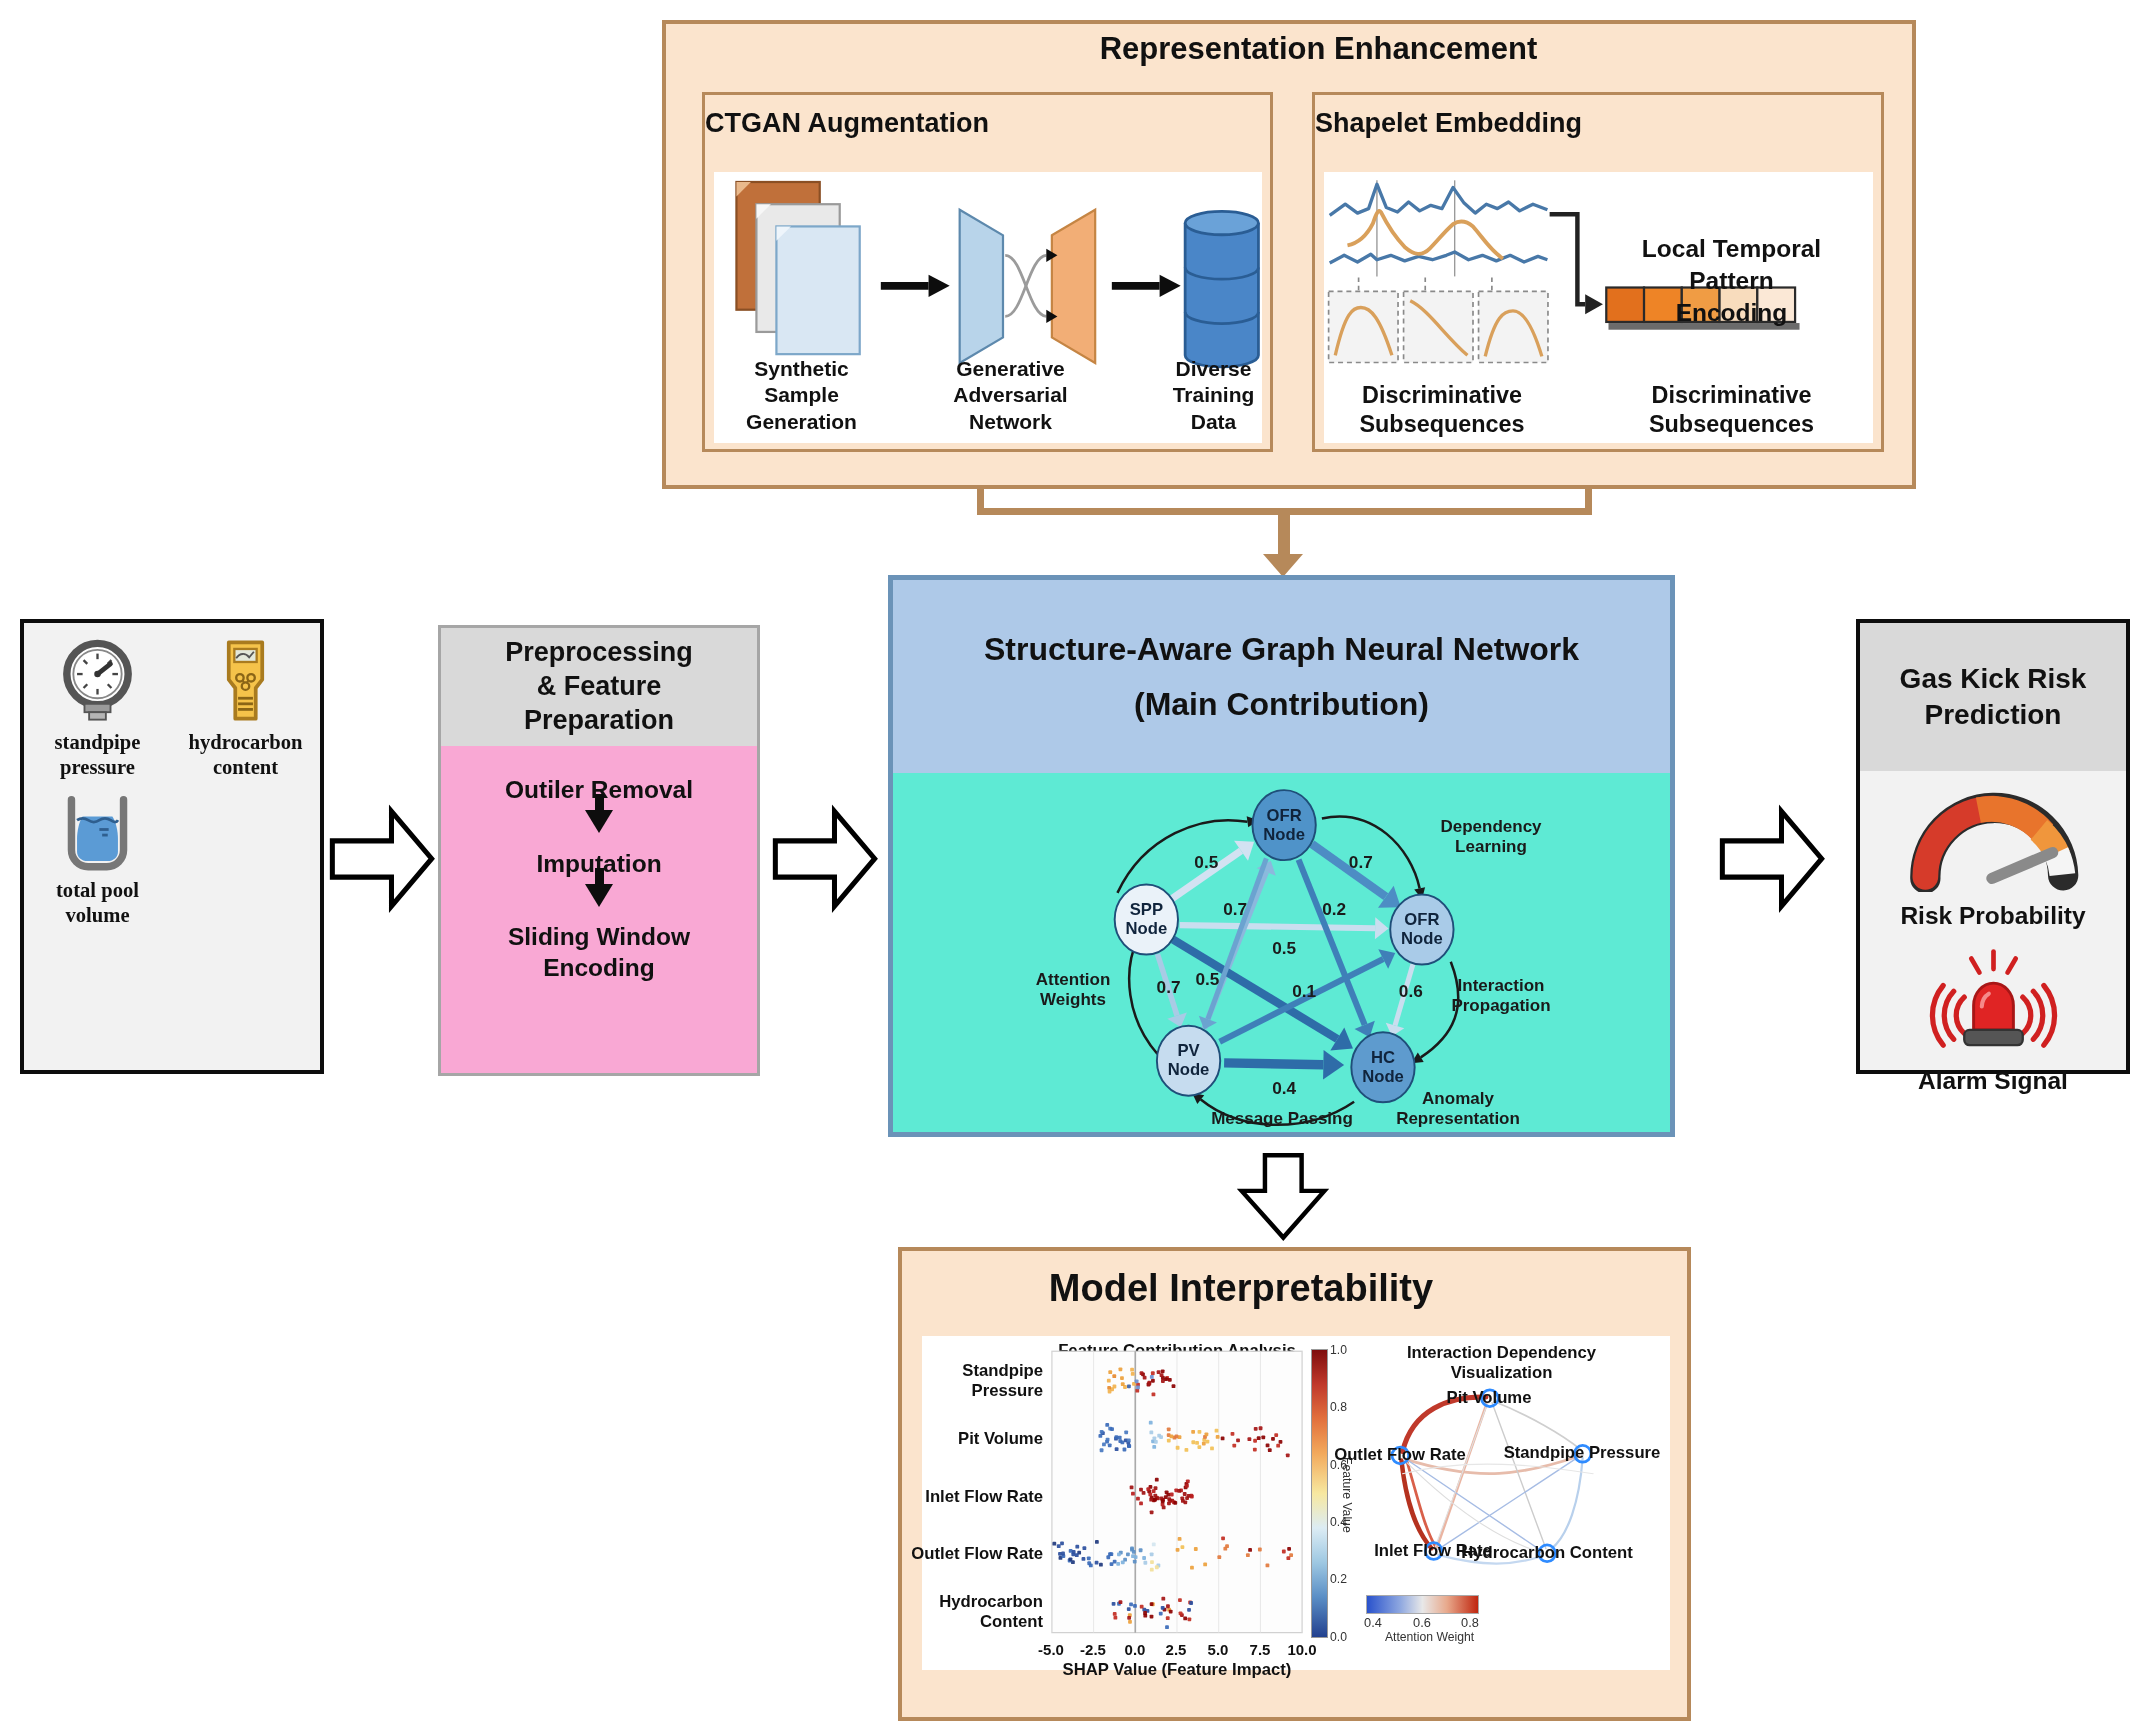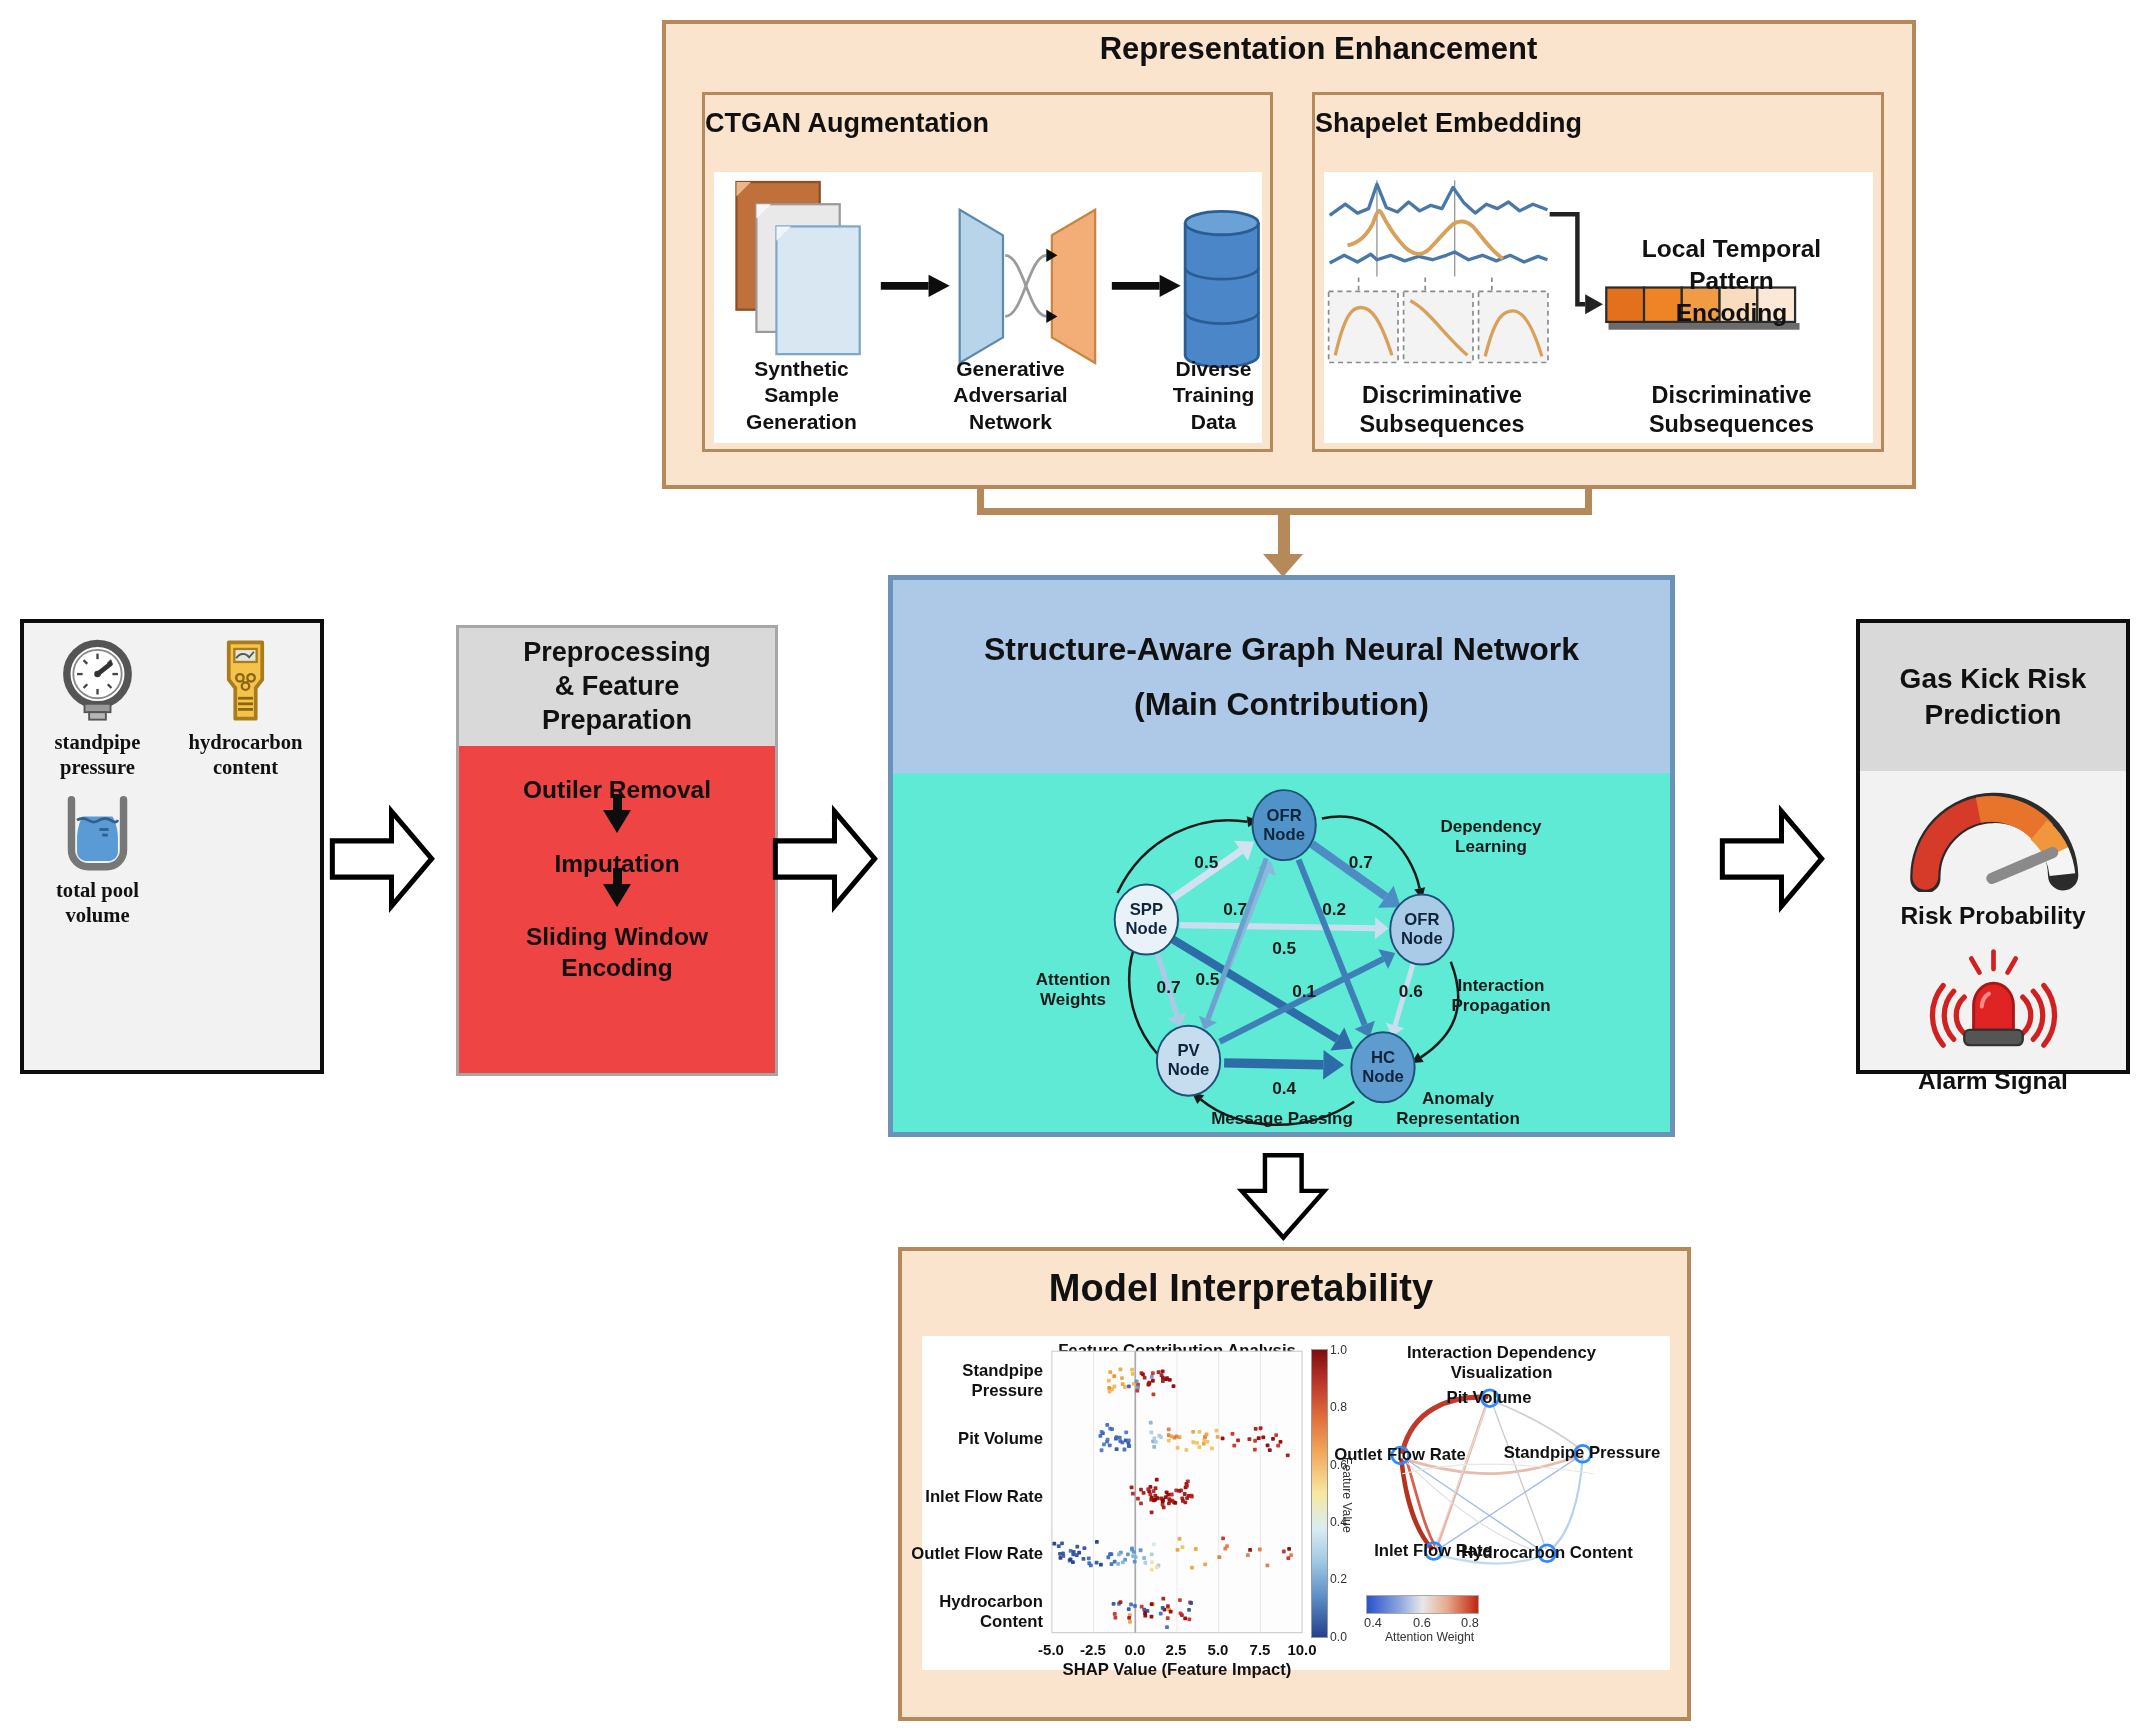--- a/index.html
+++ b/index.html
@@ -23,21 +23,21 @@
   .ctgan-label{top:356px;width:167px;font-size:21px;font-weight:bold;line-height:1.25;text-align:center;}
   .shap-caption{top:381px;font-size:23.4px;font-weight:bold;line-height:1.25;text-align:center;}
   .encode-label{left:1589px;top:201px;width:285px;font-size:24.5px;font-weight:bold;line-height:1.3;text-align:center;margin-top:32px;}
 
   
   .brown{background:#b6895a;}
 
   
   .mv-box{left:19.5px;top:619px;width:296px;height:447px;background:#f2f2f2;border:4.4px solid #0d0d0d;}
   .gk-box{left:1856px;top:619px;width:266px;height:447px;background:#f2f2f2;border:4.4px solid #0d0d0d;}
-  .pre-box{left:456px;top:625px;width:316px;height:445px;background:#ef4444;border:3.3px solid #a6a6a6;}
+  .pre-box{left:438px;top:625px;width:316px;height:445px;background:#f9a8d4;border:3.3px solid #a6a6a6;}
   .box-header{width:100%;background:#d9d9d9;display:flex;align-items:center;justify-content:center;}
   .mv-header{height:148px;font-size:29px;font-weight:bold;line-height:1.3;}
   .pre-header{height:118px;font-size:27px;font-weight:bold;line-height:1.25;}
   .gk-header{height:148px;font-size:28px;font-weight:bold;line-height:1.3;}
   .mv-grid{display:grid;grid-template-columns:1fr 1fr;row-gap:3.3px;margin-top:12.2px;}
   .mv-item{display:flex;flex-direction:column;align-items:center;}
   .mv-label{font-family:"Liberation Serif",serif;font-weight:bold;font-size:20.6px;line-height:1.2;text-align:center;margin-top:2.2px;}
   .pre-steps{display:flex;flex-direction:column;align-items:center;margin-top:29px;}
   .pre-step{font-size:24.5px;font-weight:bold;text-align:center;line-height:1.25;}
   .dn-arrow{width:0;height:0;border-left:14.5px solid transparent;border-right:14.5px solid transparent;

